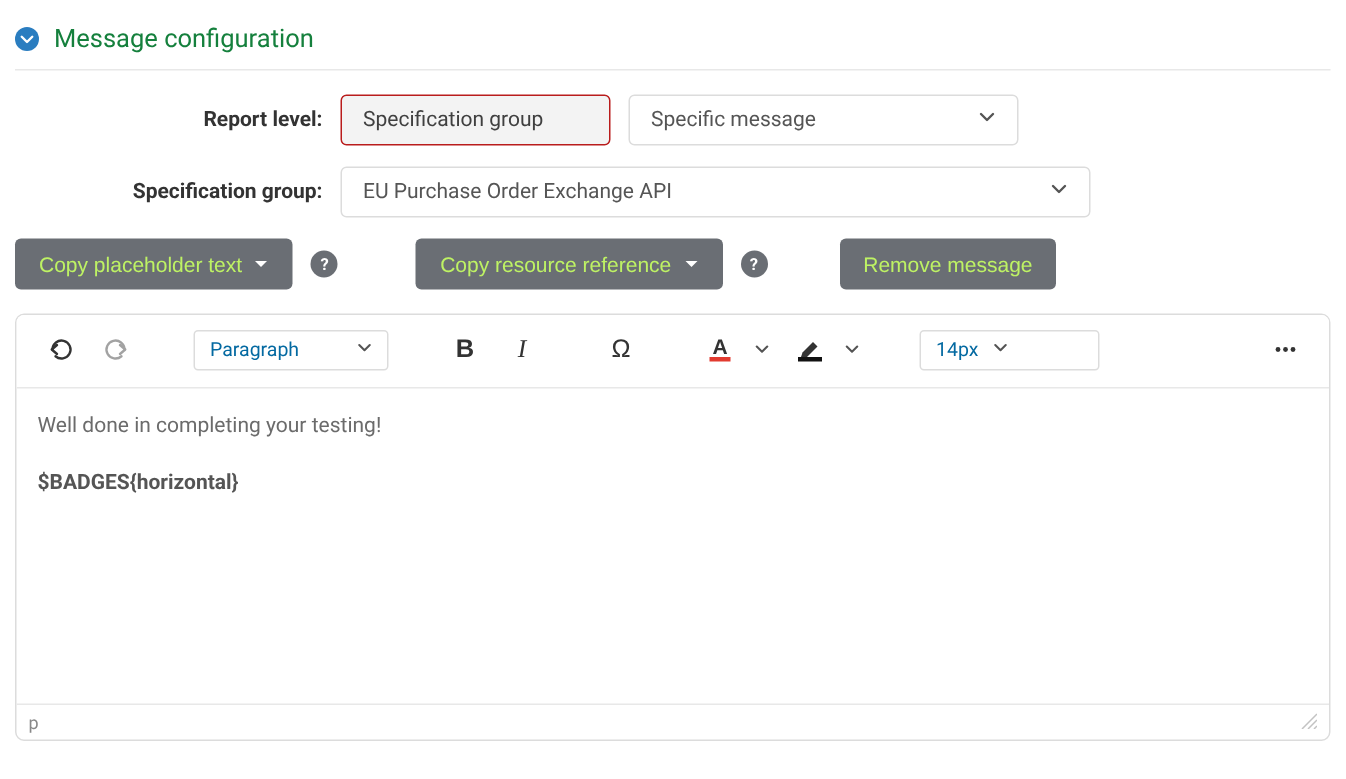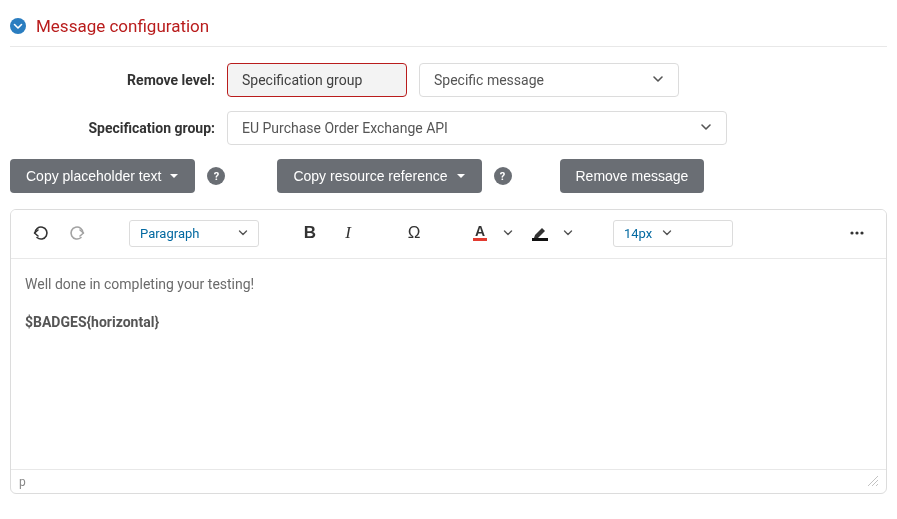--- a/index.html
+++ b/index.html
@@ -20,21 +20,21 @@
       margin-bottom: 16px;
     }
     .section-header .chevron-circle {
       width: 16px;
       height: 16px;
       display: inline-flex;
       align-items: center;
       justify-content: center;
     }
     .section-title {
-      color: #b91c1c;
+      color: #15803d;
       font-size: 17px;
       font-weight: 400;
     }
     .form-row {
       display: flex;
       align-items: center;
       gap: 12px;
       margin-bottom: 14px;
     }
     .form-label {
@@ -73,21 +73,21 @@
     }
     .btn-row {
       display: flex;
       align-items: center;
       gap: 12px;
       margin-top: 8px;
       margin-bottom: 16px;
     }
     .btn {
       background: #6a6e74;
-      color: #ffffff;
+      color: #bef264;
       border: none;
       border-radius: 4px;
       padding: 9px 16px;
       font-size: 14px;
       cursor: pointer;
       display: inline-flex;
       align-items: center;
       gap: 8px;
     }
     .btn .caret {
@@ -194,21 +194,21 @@
   <span class="chevron-circle">
     <svg viewBox="0 0 16 16" width="16" height="16">
         <circle cx="8" cy="8" r="8" fill="#2a7dc0"></circle>
         <path d="M4.5 6.5 L8 10 L11.5 6.5" stroke="#fff" stroke-width="1.6" fill="none" stroke-linecap="round" stroke-linejoin="round"></path>
       </svg>
   </span>
   <span class="section-title">Message configuration</span>
 </div>
 
 <div class="form-row">
-  <div class="form-label">Remove level:</div>
+  <div class="form-label">Report level:</div>
   <div class="readonly-box">Specification group</div>
   <div class="select-box w1">
     <span>Specific message</span>
     <span>
       <svg class="chev-down" viewBox="0 0 12 12">
           <path d="M2 4 L6 8 L10 4" stroke="#555" stroke-width="1.6" fill="none" stroke-linecap="round" stroke-linejoin="round"></path>
         </svg>
     </span>
   </div>
 </div>

